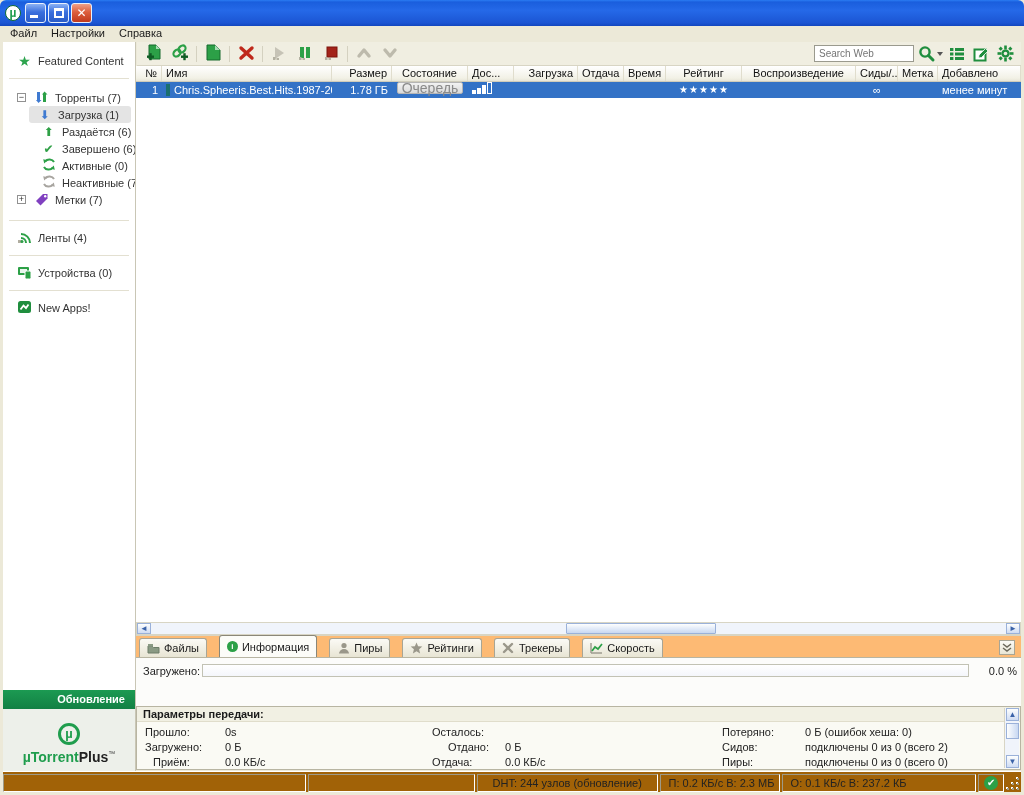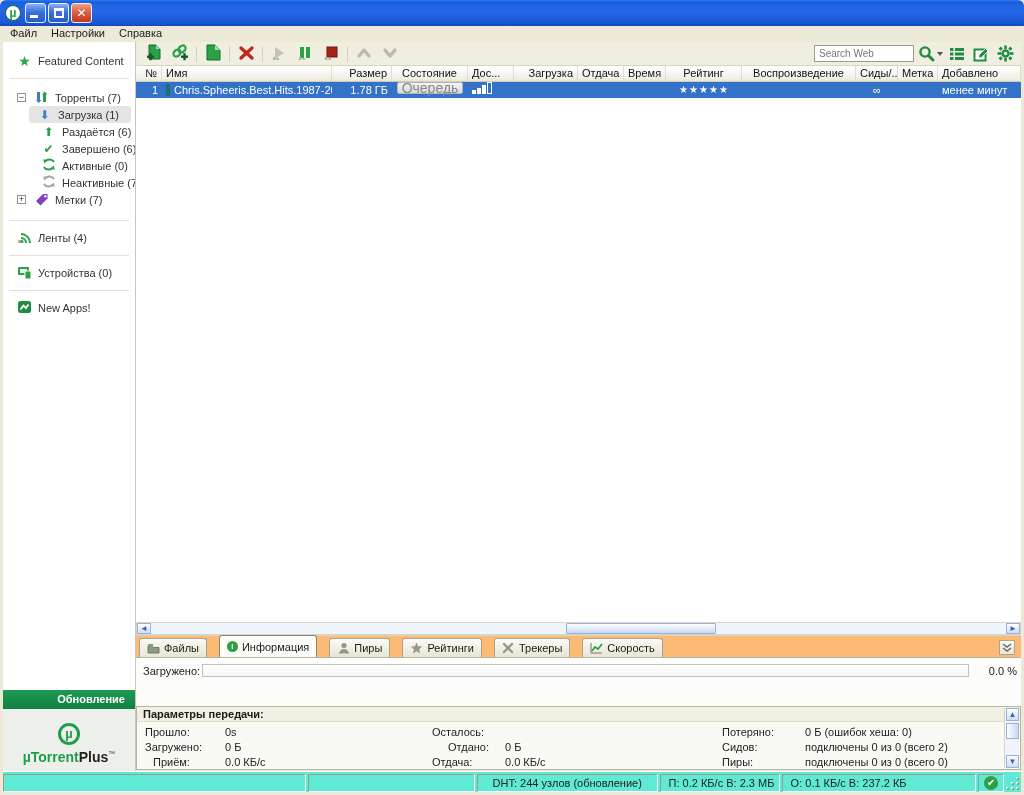--- a/index.html
+++ b/index.html
@@ -111,21 +111,21 @@
 
   
   .xfer { position:absolute; left:136px; right:3px; top:706px; height:64px; border:1px solid #b8b5a2; background:#fafaf4; }
   .xfer-title { height:15px; background:#f1f0e3; border-bottom:1px solid #e0ddcb; font-weight:bold; padding:1px 0 0 6px; }
   .kv { position:absolute; white-space:nowrap; color:#222; }
   .vscroll { position:absolute; right:1px; top:1px; bottom:1px; width:15px; background:#f0f4fb; border-left:1px solid #d8d5c4; }
   .vs-arrow { position:absolute; left:1px; width:13px; height:13px; background:linear-gradient(to bottom,#fdfefe,#cfdcf3); border:1px solid #9ab1d9; color:#3a62a8; font-size:8px; line-height:11px; text-align:center; }
   .vs-thumb { position:absolute; left:1px; top:15px; width:13px; height:16px; background:linear-gradient(to right,#fdfefe,#c8d8f2); border:1px solid #9ab1d9; }
 
   
-  .statusbar { position:absolute; left:3px; right:3px; bottom:3px; height:21px; background:#5eead4; border-top:1px solid #fff; display:flex; align-items:stretch; padding-top:2px; }
+  .statusbar { position:absolute; left:3px; right:3px; bottom:3px; height:21px; background:#a16207; border-top:1px solid #fff; display:flex; align-items:stretch; padding-top:2px; }
   .seg { border:1px solid; border-color:#9e9a87 #fff #fff #9e9a87; margin-right:2px; display:flex; align-items:center; padding:0 8px; white-space:nowrap; color:#222; }
   .seg-check { justify-content:center; }
   .ok-circle { width:14px; height:14px; border-radius:50%; background:#2ca047; color:#fff; font-size:10px; line-height:14px; text-align:center; font-weight:bold; }
   .grip { width:15px; position:relative; }
   .grip i { position:absolute; width:2px; height:2px; background:#9e9a87; box-shadow:-1px -1px 0 #fff; }
 </style>
 </head>
 <body>
 
 <div class="window">

